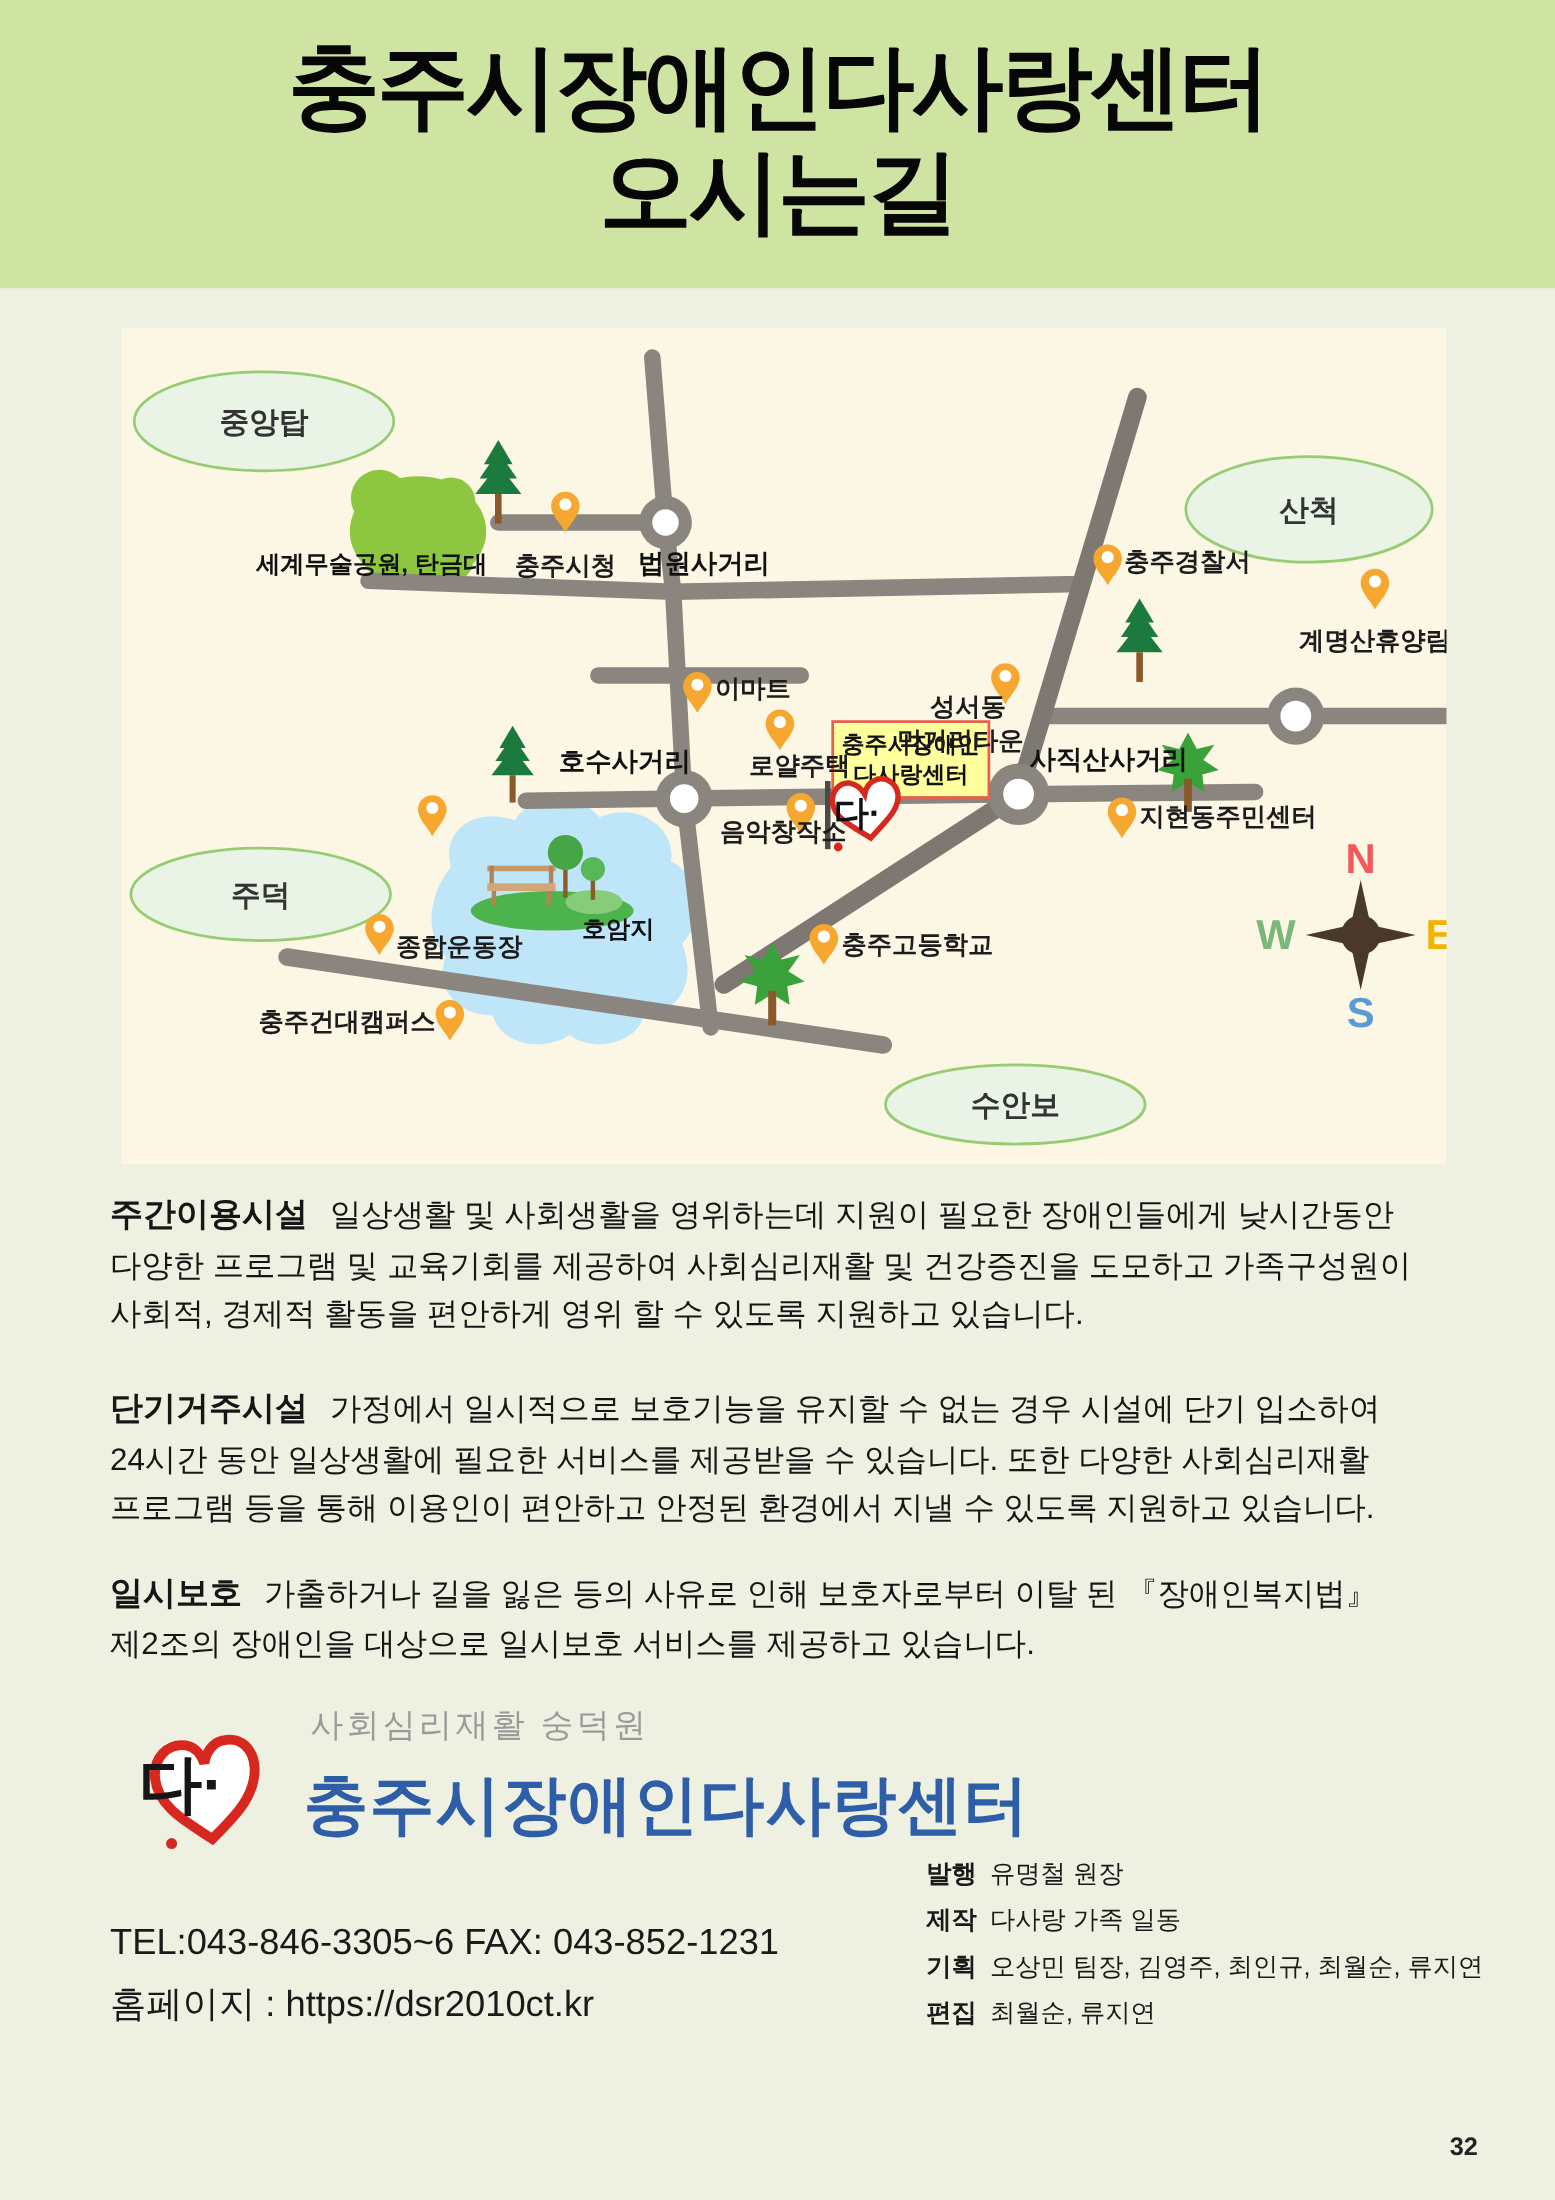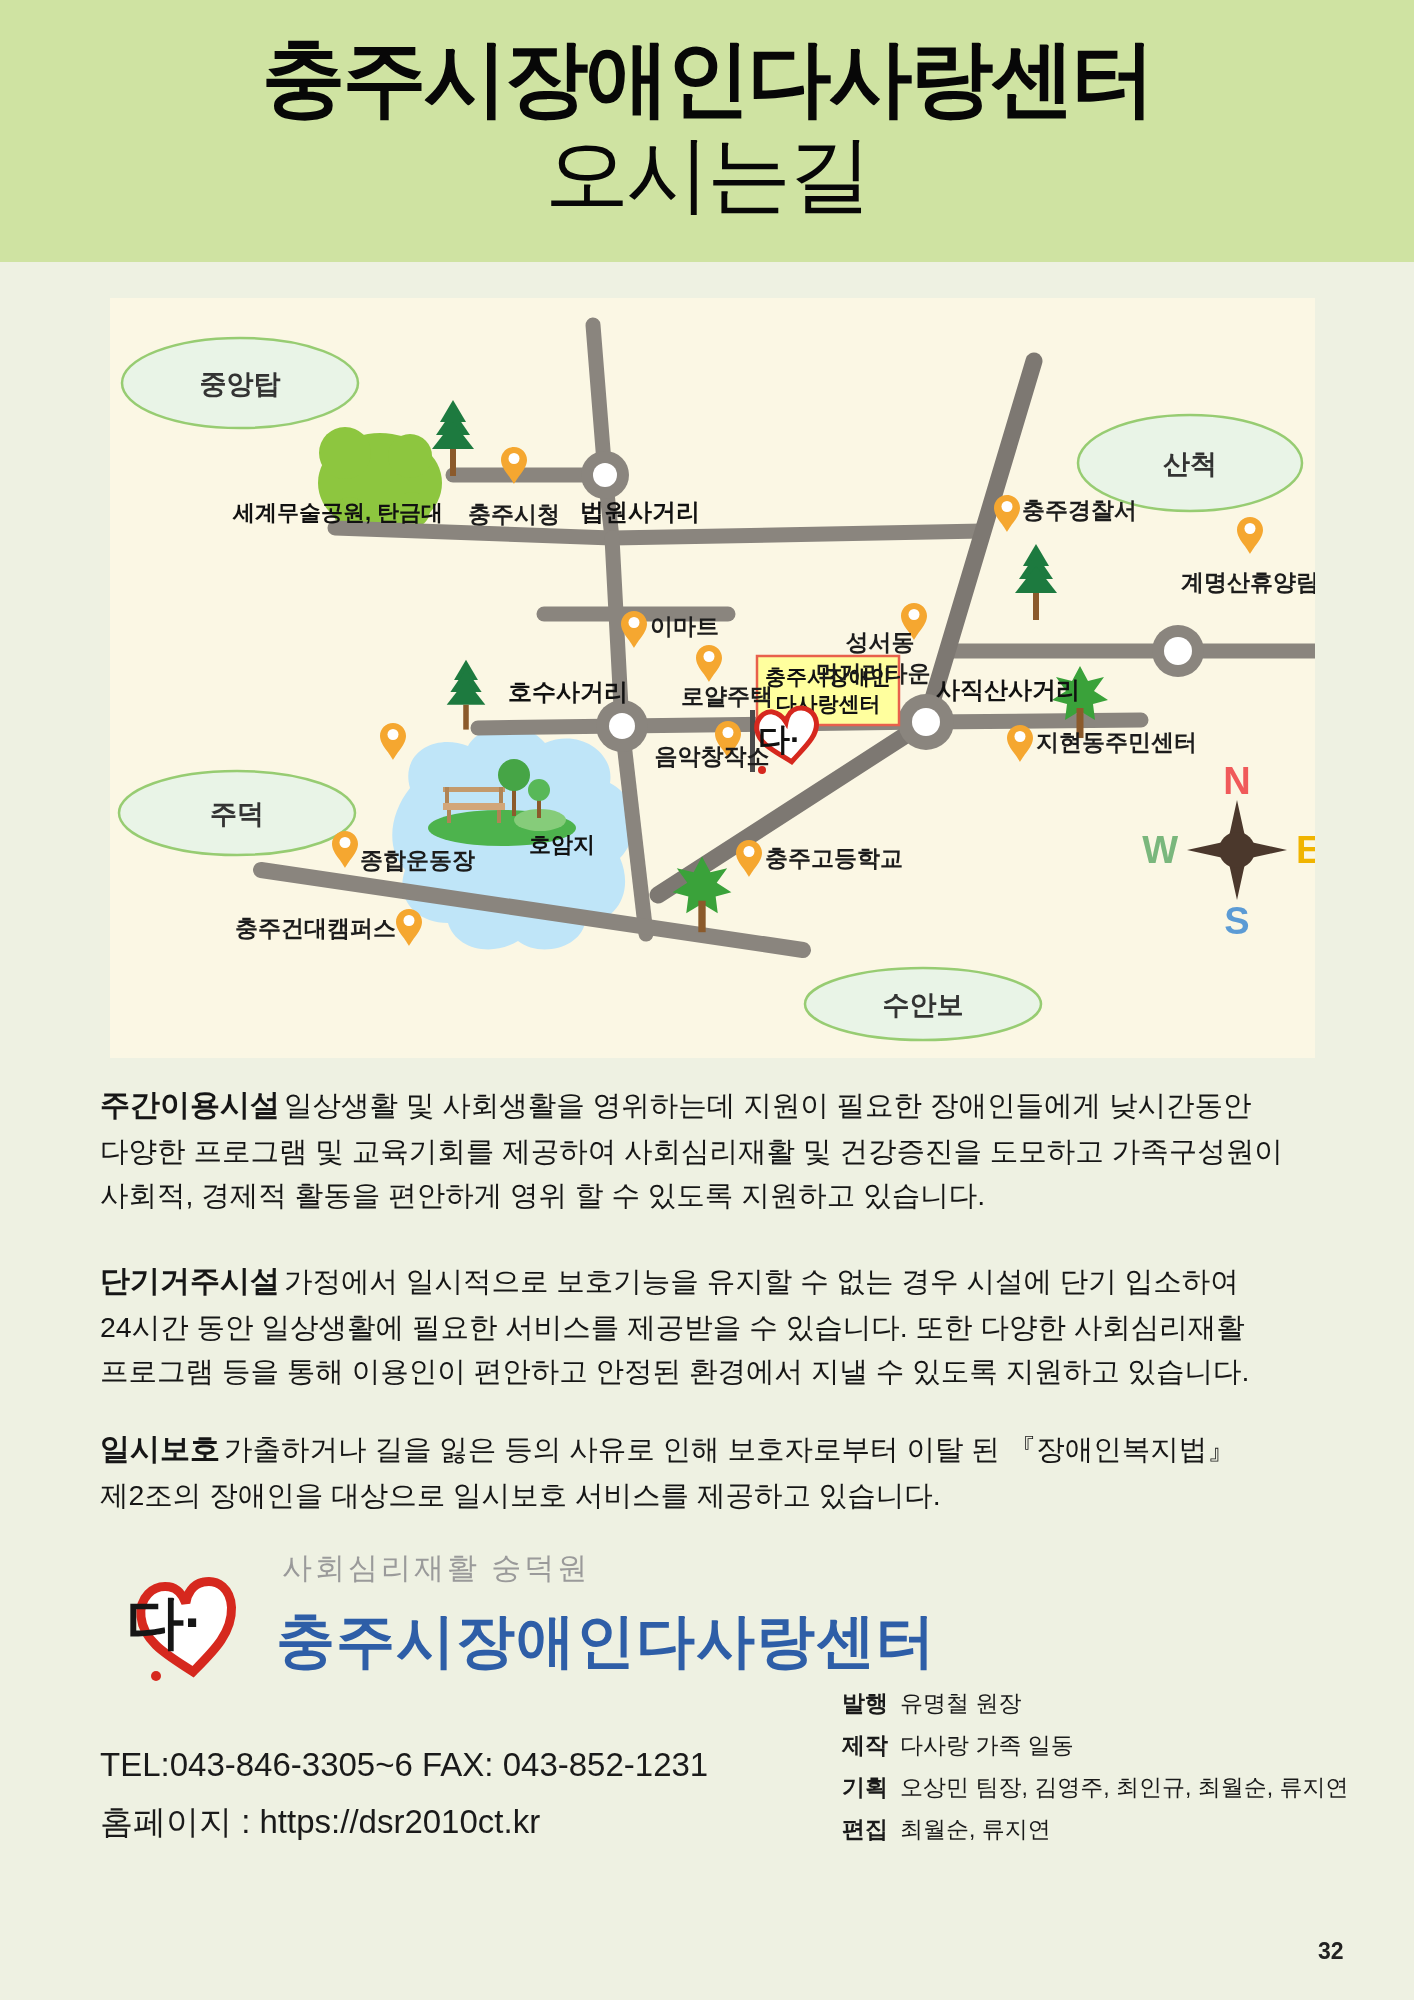--- a/index.html
+++ b/index.html
@@ -12,21 +12,21 @@
   
   .header{
     position:absolute;left:0;top:0;width:1414px;height:262px;
     background:#cfe3a2;text-align:center;
   }
   .header .t1{
     margin-top:30px;font-size:84px;line-height:96px;font-weight:900;
     letter-spacing:-3px;color:#070707;
   }
   .header .t2{
-    font-size:84px;line-height:96px;font-weight:400;letter-spacing:-3px;color:#070707;text-align:center;
+    font-size:84px;line-height:96px;font-weight:700;letter-spacing:-3px;color:#070707;text-align:center;
   }
   
   .map-wrap{
     position:absolute;left:110px;top:298px;width:1205px;height:760px;
   }
   svg{font-family:inherit;}
   .map-bg{fill:#fbf7e4;}
   .region{fill:#e9f4e7;stroke:#97cc72;stroke-width:2.5;}
   .region-label{font-size:27px;font-weight:600;fill:#333;text-anchor:middle;}
   .road{stroke:#8a857e;stroke-width:15;fill:none;stroke-linecap:round;stroke-linejoin:round;}
@@ -44,21 +44,21 @@
   .junction-label{font-size:24px;font-weight:800;fill:#111;text-anchor:middle;}
   .place-label{font-size:22px;font-weight:800;fill:#111;text-anchor:middle;}
   .center-box{fill:#ffff9e;stroke:#e8604c;stroke-width:2.5;}
   .center-box-label{font-size:21px;font-weight:800;fill:#111;text-anchor:middle;}
   .compass-letter{font-size:38px;font-weight:800;}
   
   .section{
     position:absolute;left:100px;width:1255px;
     font-size:28.5px;line-height:44px;color:#161616;
   }
-  .section .term{font-weight:800;font-size:30px;margin-right:4px;font-family:Liberation Mono, monospace;}
+  .section .term{font-weight:800;font-size:30px;margin-right:20px;font-family:Liberation Mono, monospace;}
   
   .logo-mark{position:absolute;left:126px;top:1556px;}
   .logo-parent{
     position:absolute;left:282px;top:1548px;
     font-size:30px;color:#9a9a9a;letter-spacing:3px;
   }
   .logo-org{
     position:absolute;left:276px;top:1602px;
     font-size:59px;font-weight:800;color:#2e5ea7;letter-spacing:1px;
   }

